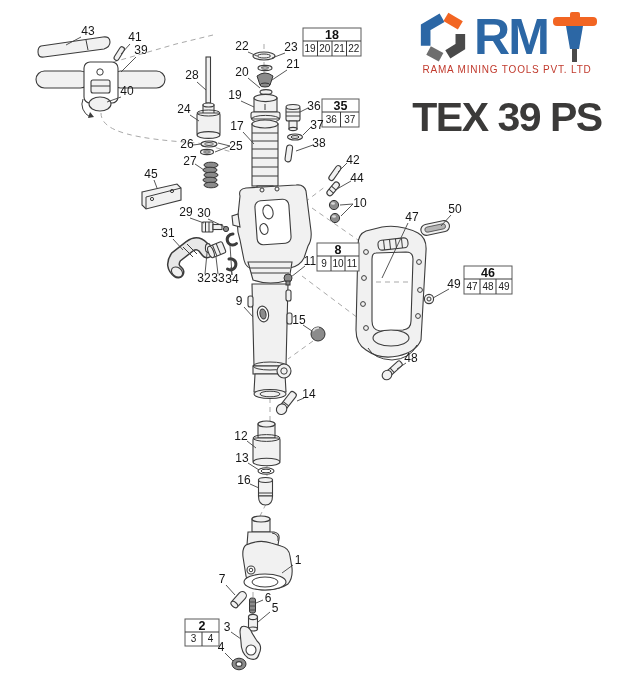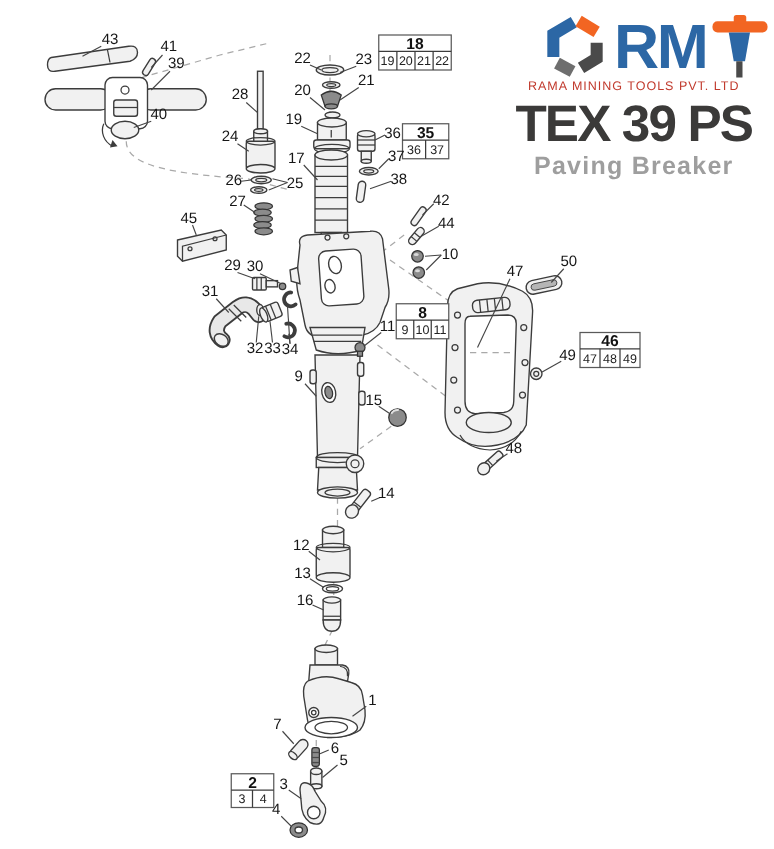--- a/index.html
+++ b/index.html
@@ -2,24 +2,24 @@
 <html><head>
 <meta charset="utf-8">
 <style>
   html,body{margin:0;padding:0;background:#ffffff;}
   body{width:619px;height:679px;position:relative;overflow:hidden;
        font-family:"Liberation Sans",sans-serif;}
   .stage{position:absolute;left:0;top:0;width:619px;height:679px;}
 
   
   .brand{position:absolute;top:8px;right:4px;width:216px;text-align:center;}
-  .brand-row1{display:flex;align-items:center;justify-content:flex-end;gap:4px;height:58px;}
+  .brand-row1{display:flex;align-items:center;justify-content:center;gap:4px;height:58px;}
   .rm-word{font-size:50px;font-weight:bold;letter-spacing:-2px;line-height:1;}
   .brand-company{font-size:10px;font-weight:normal;letter-spacing:.8px;margin-top:-2px;}
-  .brand-model{font-size:41px;font-weight:bold;letter-spacing:-1.5px;line-height:1.1;margin-top:2px;}
+  .brand-model{font-size:41px;font-weight:bold;letter-spacing:-1.5px;line-height:1.1;margin-top:20px;}
   .brand-sub{font-size:20px;font-weight:bold;letter-spacing:1px;margin-top:0px;}
 
   
   svg text{font-family:"Liberation Sans",sans-serif;}
   .p  {stroke:#3c3c3c;stroke-width:1.1;fill:#f1f1f1;}
   .p2 {stroke:#3c3c3c;stroke-width:1.1;fill:#ffffff;}
   .dk {stroke:#333333;stroke-width:1;fill:#8b8b8b;}
   .ln {stroke:#3c3c3c;stroke-width:1;fill:none;}
   .ldr{stroke:#444444;stroke-width:0.9;fill:none;}
   .dash{stroke:#a9a9a9;stroke-width:1;fill:none;stroke-dasharray:5 4;}
@@ -578,16 +578,15 @@
     <span class="rm-word" style="color:#2c67a5">RM</span>
     <svg width="46" height="52" viewBox="0 0 46 52">
       <rect x="1" y="6" width="44" height="9" rx="4" fill="#f26522"></rect>
       <rect x="18" y="1" width="10" height="7" rx="2" fill="#f26522"></rect>
       <path d="M14 15 L31 15 L27 38 L18 38 Z" fill="#2c67a5"></path>
       <rect x="20" y="38" width="5" height="13" fill="#4a4a4a"></rect>
     </svg>
   </div>
   <div class="brand-company" style="color:#c13a2d">RAMA MINING TOOLS PVT. LTD</div>
   <div class="brand-model" style="color:#3b3a39">TEX 39 PS</div>
-  <div class="brand-sub" style="color:#9e9e9e">Paving Breaker</div>
 </div>
 
 </div>
 
 </body></html>

